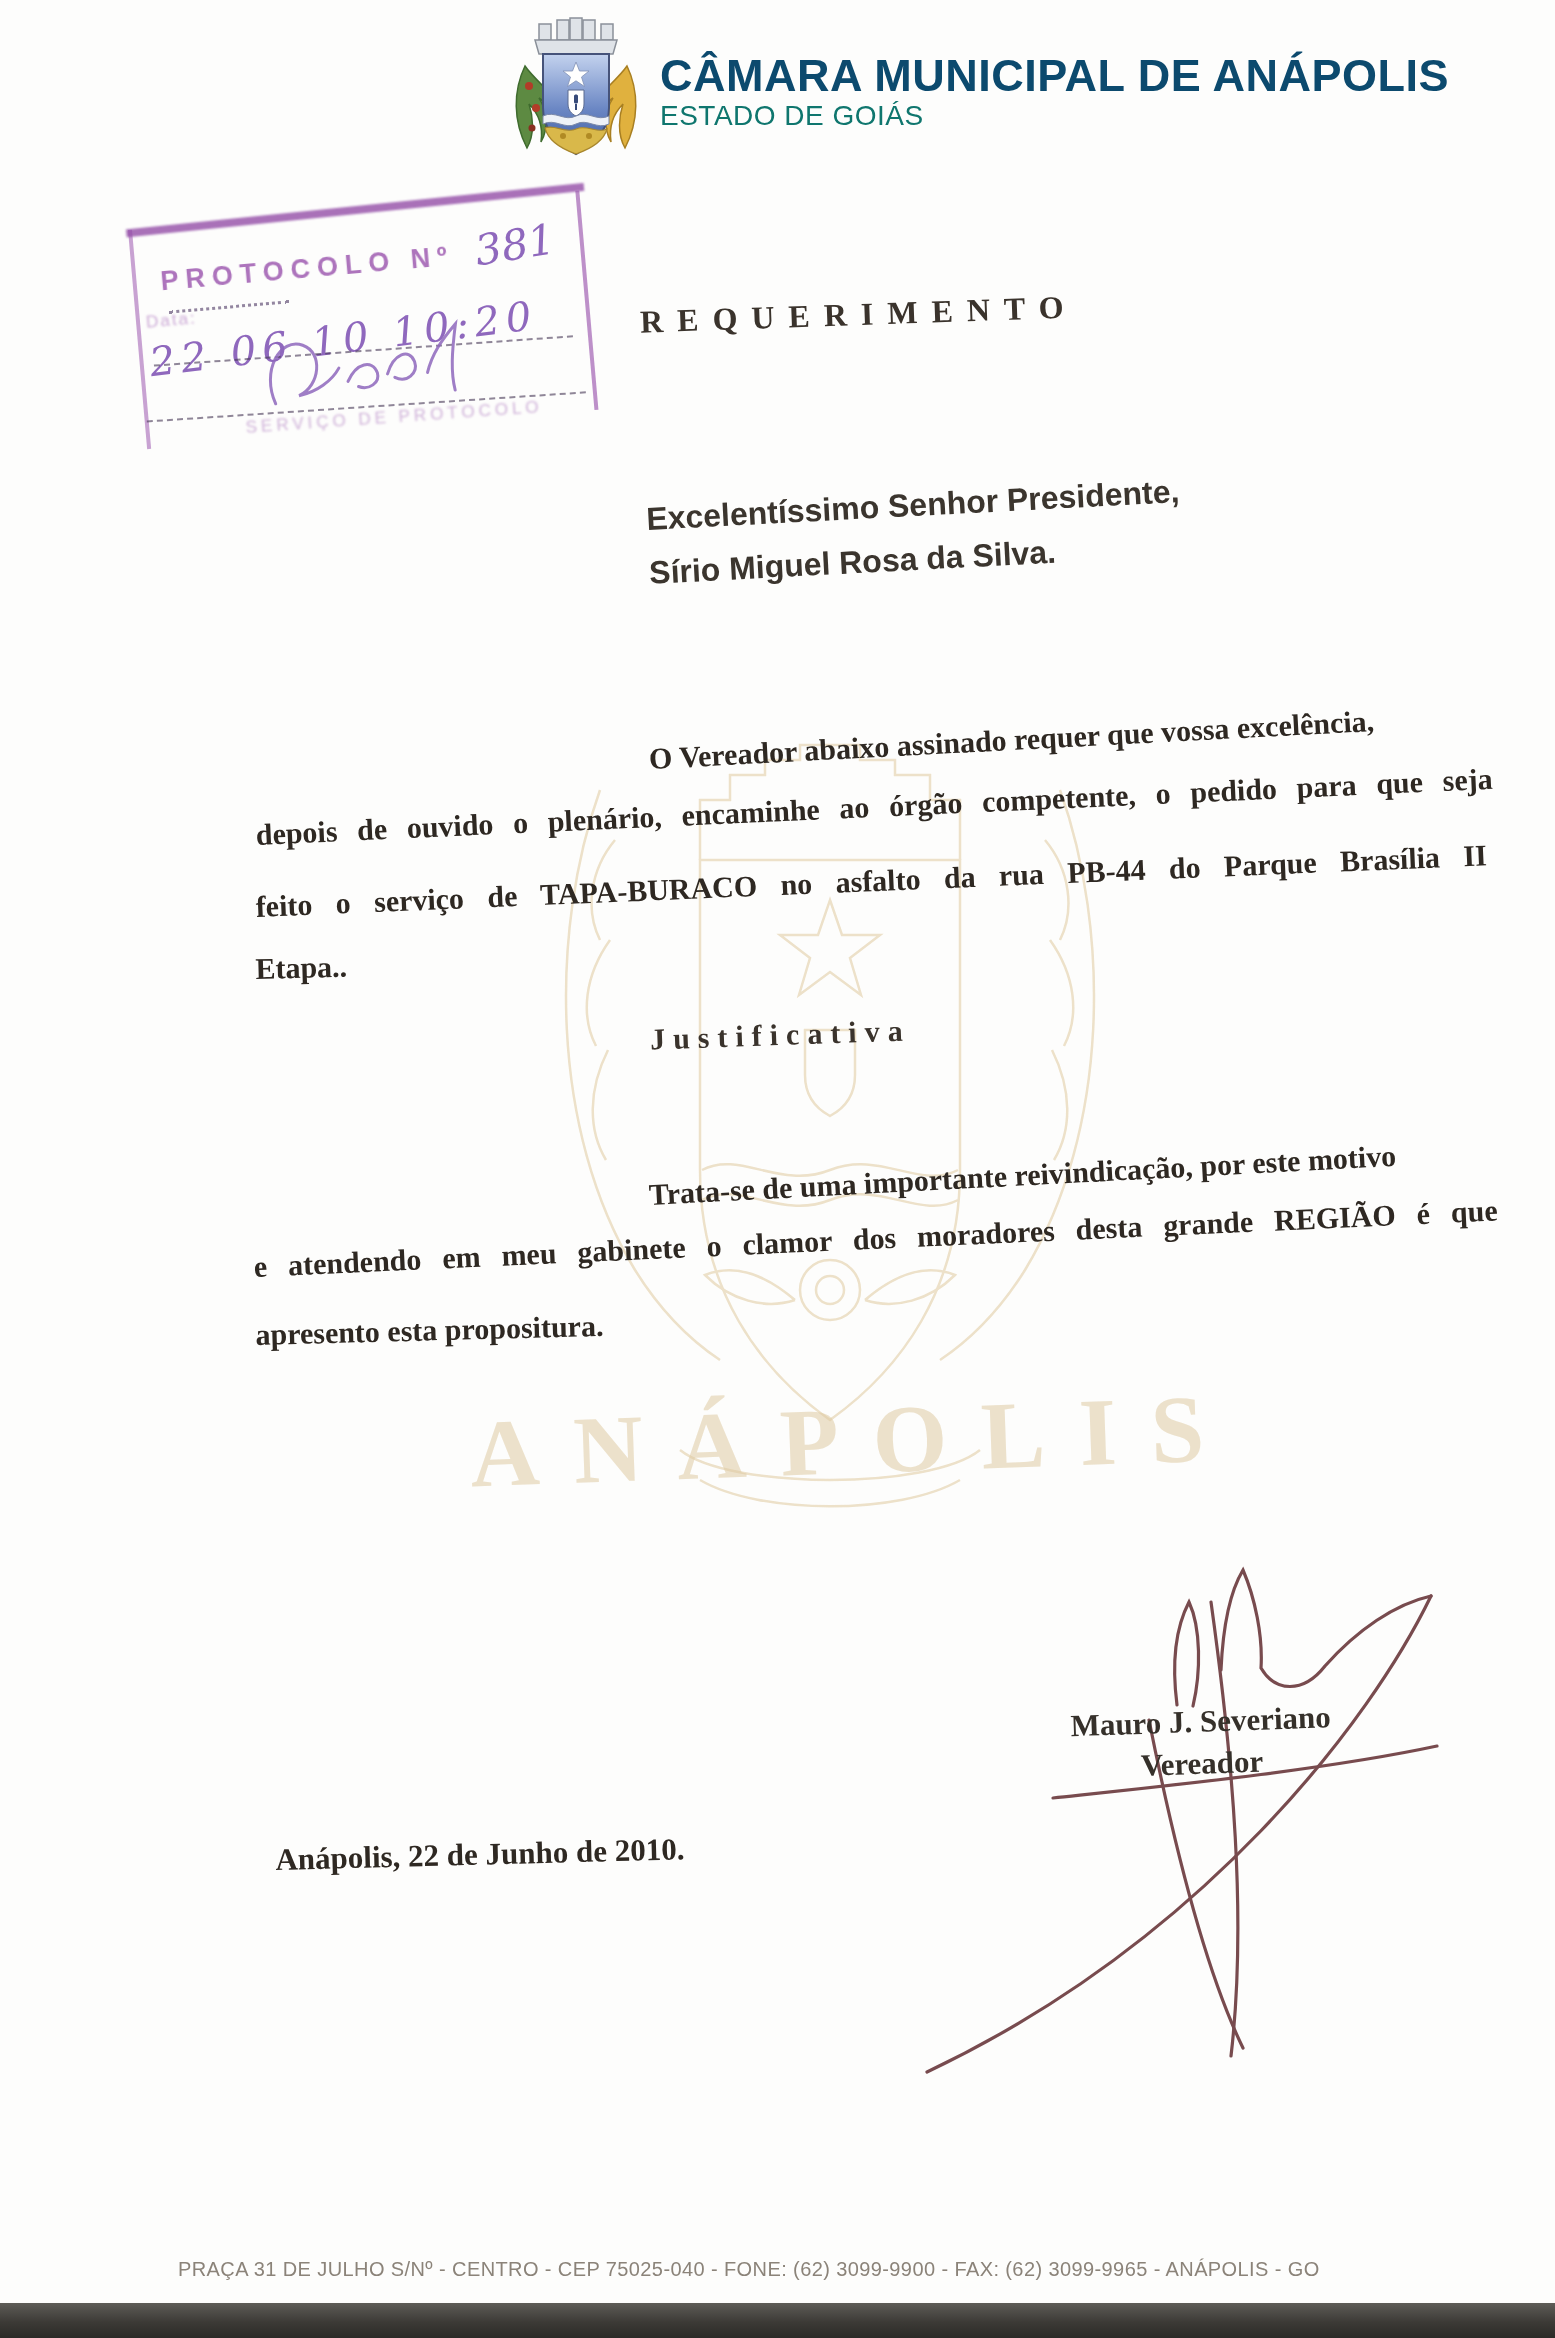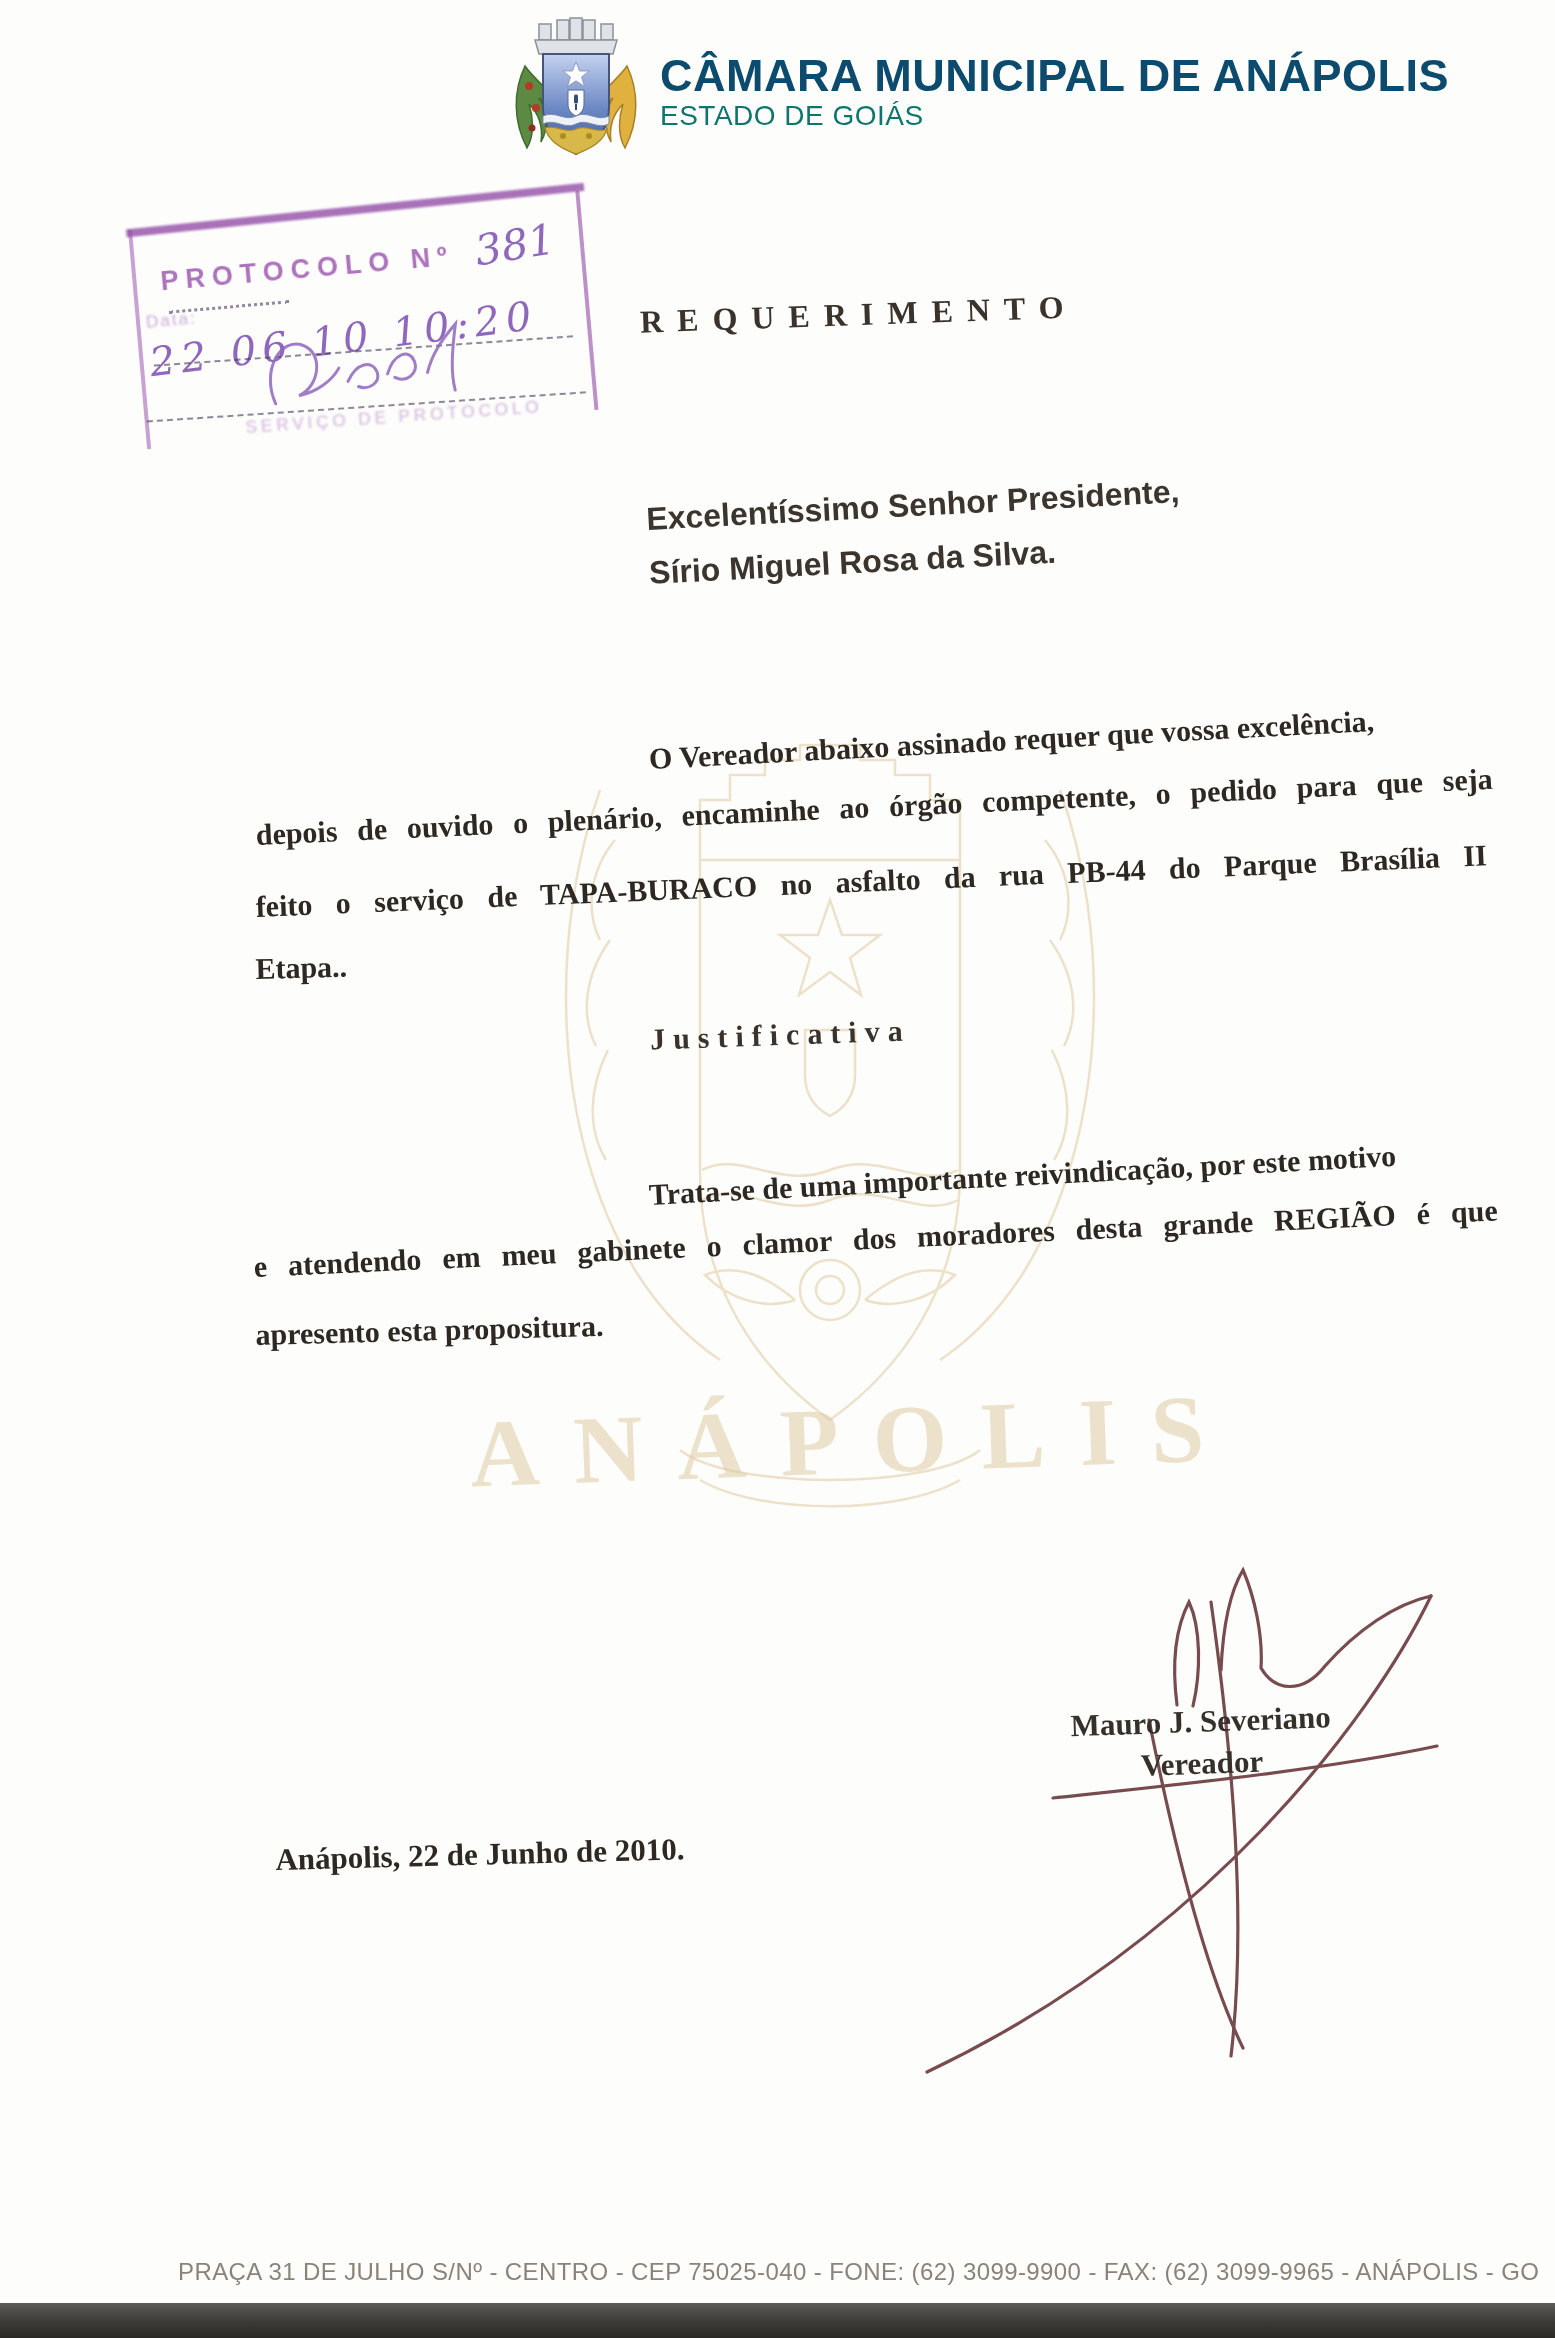--- a/index.html
+++ b/index.html
@@ -53,21 +53,21 @@
     line-height:54px;transform:rotate(-3deg);transform-origin:left top;white-space:nowrap;}
   .bodyline{font-weight:700;font-size:30px;color:#2e2822;transform-origin:left top;white-space:nowrap;}
   .justify{text-align:justify;text-align-last:justify;white-space:normal;}
   .just-title{font-weight:700;font-size:30px;letter-spacing:8px;color:#3a332c;transform:rotate(-2deg);white-space:nowrap;}
   .signer{font-weight:700;font-size:31px;color:#35302a;transform:rotate(-2deg);transform-origin:left top;
     width:300px;text-align:center;line-height:42px;}
   .dateline{font-weight:700;font-size:31px;color:#2e2822;transform:rotate(-1.5deg);transform-origin:left top;white-space:nowrap;}
 
   
   .footer-text{
-    font-family:"Liberation Sans",sans-serif;font-size:24px;letter-spacing:.4px;
+    font-family:"Liberation Sans",sans-serif;font-size:20px;letter-spacing:.4px;
     color:#8b8379;white-space:nowrap;
   }
   .footer-bar{
     left:0;top:2303px;width:1555px;height:35px;
     background:linear-gradient(to bottom,#5e5c57 0%,#3c3a36 55%,#2b2a27 100%);
   }
 </style>
 </head>
 <body>
 

